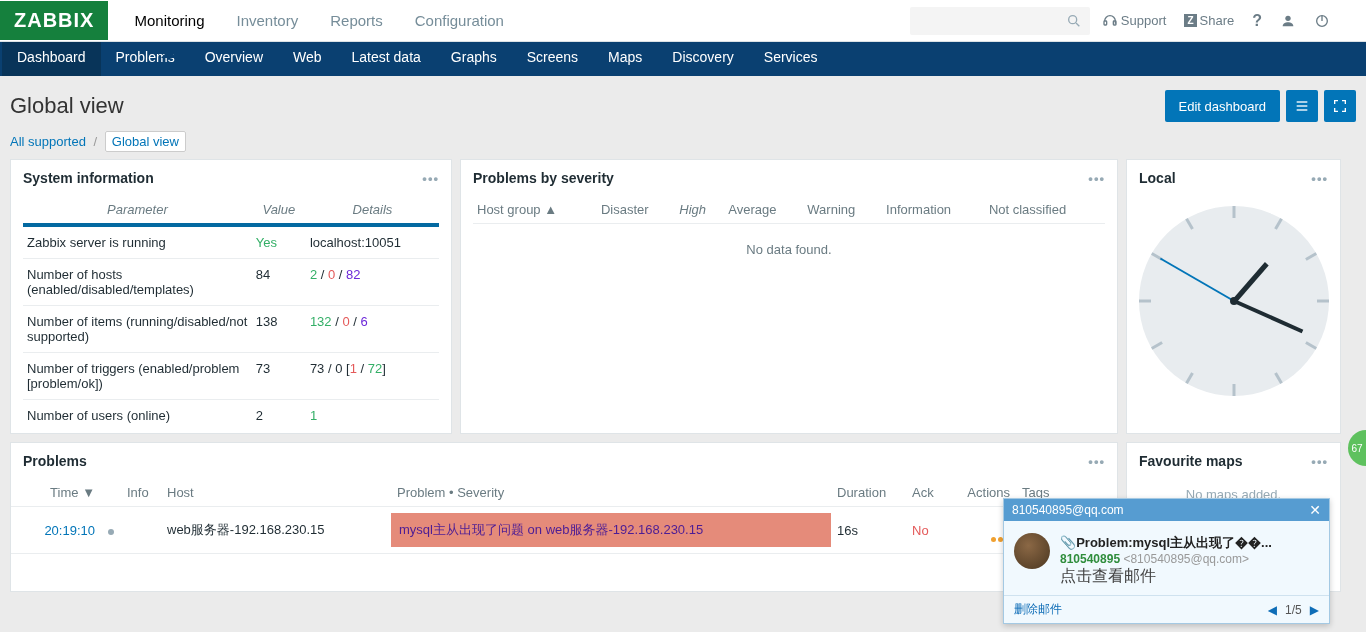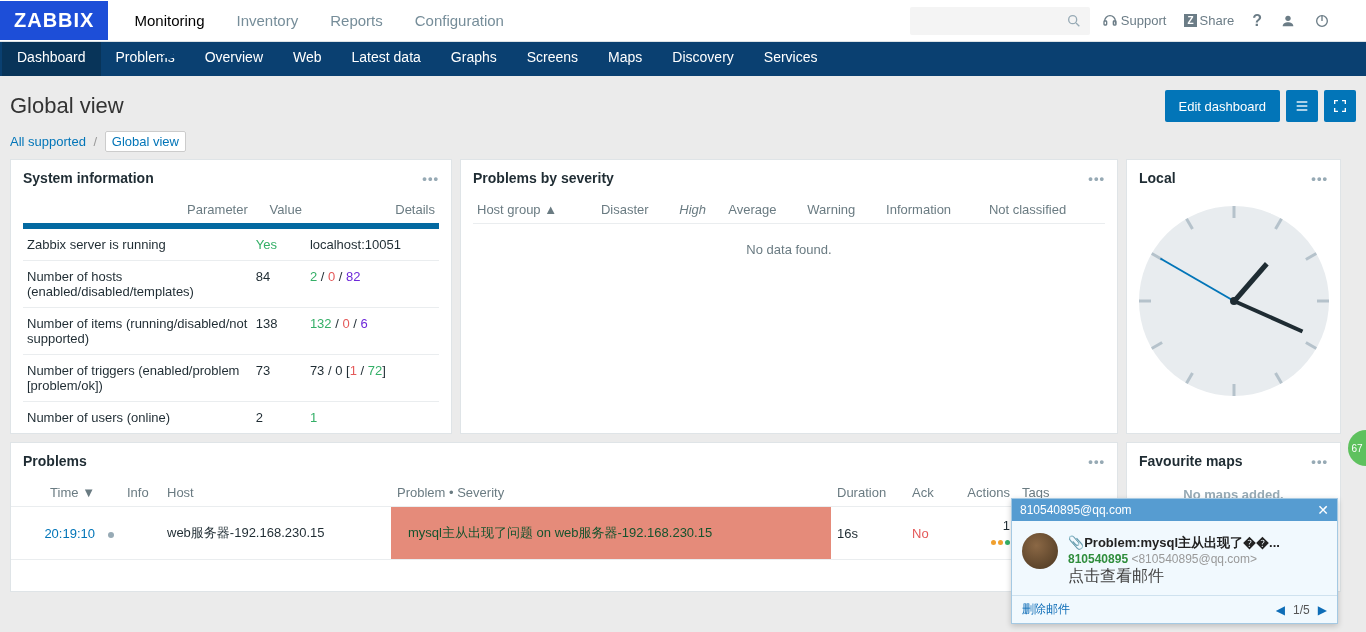--- a/index.html
+++ b/index.html
@@ -1,18 +1,18 @@
 <!DOCTYPE html>
 <html><head>
 <meta charset="utf-8">
 <style>
 * { box-sizing: border-box; margin: 0; padding: 0; }
 body { font-family: Arial, Helvetica, sans-serif; font-size: 13px; color: #1f2c33; background: #ebebeb; width: 1366px; }
 .topbar { background: #fff; height: 42px; display: flex; align-items: center; border-bottom: 1px solid #dce2e5; }
-.logo { background: #1d4ed8; color: #fff; font-weight: bold; font-size: 20px; padding: 8px 14px; margin-right: 10px; letter-spacing: 1px; }
+.logo { background: #15803d; color: #fff; font-weight: bold; font-size: 20px; padding: 8px 14px; margin-right: 10px; letter-spacing: 1px; }
 .top-menu { display: flex; }
 .top-menu .item { padding: 28px 16px; color: #768d99; font-size: 15px; cursor: pointer; position: relative; }
 .top-menu .item.active { color: #000; font-weight: normal; }
 .top-menu .item.active::after { content: ''; position: absolute; bottom: -1px; left: 50%; margin-left: -8px; border: 8px solid transparent; border-bottom-color: #0a4071; }
 .top-right { margin-left: auto; display: flex; align-items: center; padding-right: 30px; gap: 6px; }
 .search-box { width: 180px; background: #f4f4f4; height: 28px; display: flex; align-items: center; justify-content: flex-end; padding: 0 8px; border-radius: 2px; }
 .icon-btn { color: #6b7c86; cursor: pointer; padding: 6px; display: inline-flex; align-items: center; gap: 3px; font-size: 13px; }
 .subnav { background: #0a4071; height: 34px; display: flex; padding-left: 2px; }
 .subnav .sitem { color: #fff; font-size: 14px; padding: 7px 15px; cursor: pointer; }
 .subnav .sitem.active { background: #083459; }
@@ -29,47 +29,47 @@
 .dashboard { display: flex; gap: 8px; }
 .col-left { width: 442px; }
 .col-mid { width: 658px; }
 .col-right { width: 215px; display: flex; flex-direction: column; gap: 8px; }
 .widget { background: #fff; border: 1px solid #dfe4e7; }
 .widget-header { padding: 10px 12px; display: flex; align-items: center; }
 .widget-title { font-weight: bold; font-size: 14px; }
 .widget-menu { margin-left: auto; color: #97aab5; cursor: pointer; letter-spacing: 1px; font-weight: bold; }
 .widget-body { padding: 0 12px 10px; }
 .sys-table { width: 100%; border-collapse: collapse; font-size: 13px; }
-.sys-table th { text-align: right; font-weight: normal; color: #6a7b82; padding: 6px 4px; border-bottom: 6px solid #0369a1; }
+.sys-table th { text-align: center; font-weight: normal; color: #6a7b82; padding: 6px 4px; border-bottom: 4px solid #0369a1; font-style: italic; }
 .sys-table td { padding: 8px 4px; border-bottom: 1px solid #eaedef; vertical-align: top; }
 .sys-table tr:last-child td { border-bottom: none; }
 .green { color: #34af67; }
 .red { color: #e45959; }
 .gray { color: #6d28d9; }
 .link { color: #0275b8; }
 .sev-table { width: 100%; border-collapse: collapse; font-size: 13px; }
 .sev-table th { font-weight: normal; color: #6a7b82; padding: 6px 4px; text-align: left; border-bottom: 1px solid #eaedef; }
 .sev-table .nodata { text-align: center; color: #6a7b82; padding: 18px; }
 .clock-widget .widget-body { display: flex; justify-content: center; padding: 10px; }
 .clock-face { width: 190px; height: 190px; border-radius: 50%; background: #e8ecef; position: relative; }
 .clock-tick { position: absolute; left: 50%; top: 50%; width: 3px; height: 12px; background: #b5c2cb; transform-origin: 50% 95px; }
 .clock-hand { position: absolute; left: 50%; top: 50%; transform-origin: 0% 50%; background: #1f2c33; }
 .clock-center { position: absolute; left: 50%; top: 50%; width: 8px; height: 8px; background: #1f2c33; border-radius: 50%; margin-left: -4px; margin-top: -4px; }
 .row2 { display: flex; gap: 8px; margin-top: 8px; }
 .col-problems { width: 1108px; }
 .col-fav { width: 215px; }
 .problems-table { width: 100%; border-collapse: collapse; font-size: 13px; }
 .problems-table th { font-weight: normal; color: #6a7b82; padding: 6px 6px; border-bottom: 1px solid #eaedef; text-align: left; }
 .problems-table td { padding: 8px 6px; border-bottom: 1px solid #eaedef; }
-.prob-cell { background: #e58b7a; padding: 17px; color: #14532d; }
+.prob-cell { background: #e58b7a; padding: 8px; color: #4c1d95; }
 .timeline-dot { width: 6px; height: 6px; background: #97aab5; border-radius: 50%; display: inline-block; }
 .action-dots { display: inline-flex; gap: 2px; align-items: center; }
 .action-dots span { width: 5px; height: 5px; border-radius: 50%; display: inline-block; }
-.nomaps { color: #97aab5; text-align: center; padding: 8px; font-size: 13px; font-weight: bold; }
-.notification { position: absolute; right: 28px; bottom: 8px; width: 327px; background: #f1f9fe; border: 1px solid #a4c9e3; box-shadow: 0 2px 6px rgba(0,0,0,0.2); margin-left: 48px; }
+.nomaps { color: #97aab5; text-align: center; padding: 8px; font-size: 13px; }
+.notification { position: absolute; right: 36px; bottom: 8px; width: 327px; background: #f1f9fe; border: 1px solid #a4c9e3; box-shadow: 0 2px 6px rgba(0,0,0,0.2); margin-left: 48px; }
 .notif-header { background: #569cd1; color: #fff; padding: 3px 8px; display: flex; align-items: center; font-size: 12px; }
 .notif-close { margin-left: auto; cursor: pointer; font-size: 14px; }
 .notif-body { padding: 12px 10px 8px; display: flex; gap: 10px; }
 .notif-avatar { width: 36px; height: 36px; border-radius: 50%; background: radial-gradient(circle at 40% 35%, #8b6845, #4a3620); flex-shrink: 0; }
 .notif-text { flex: 1; min-width: 0; }
 .notif-subject { font-weight: bold; font-size: 13px; color: #222; white-space: nowrap; overflow: hidden; text-overflow: ellipsis; }
 .notif-from { font-size: 12px; }
 .notif-from .name { color: #2f8d3c; font-weight: bold; }
 .notif-from .email { color: #999; }
 .notif-hint { font-size: 16px; color: #444; }

